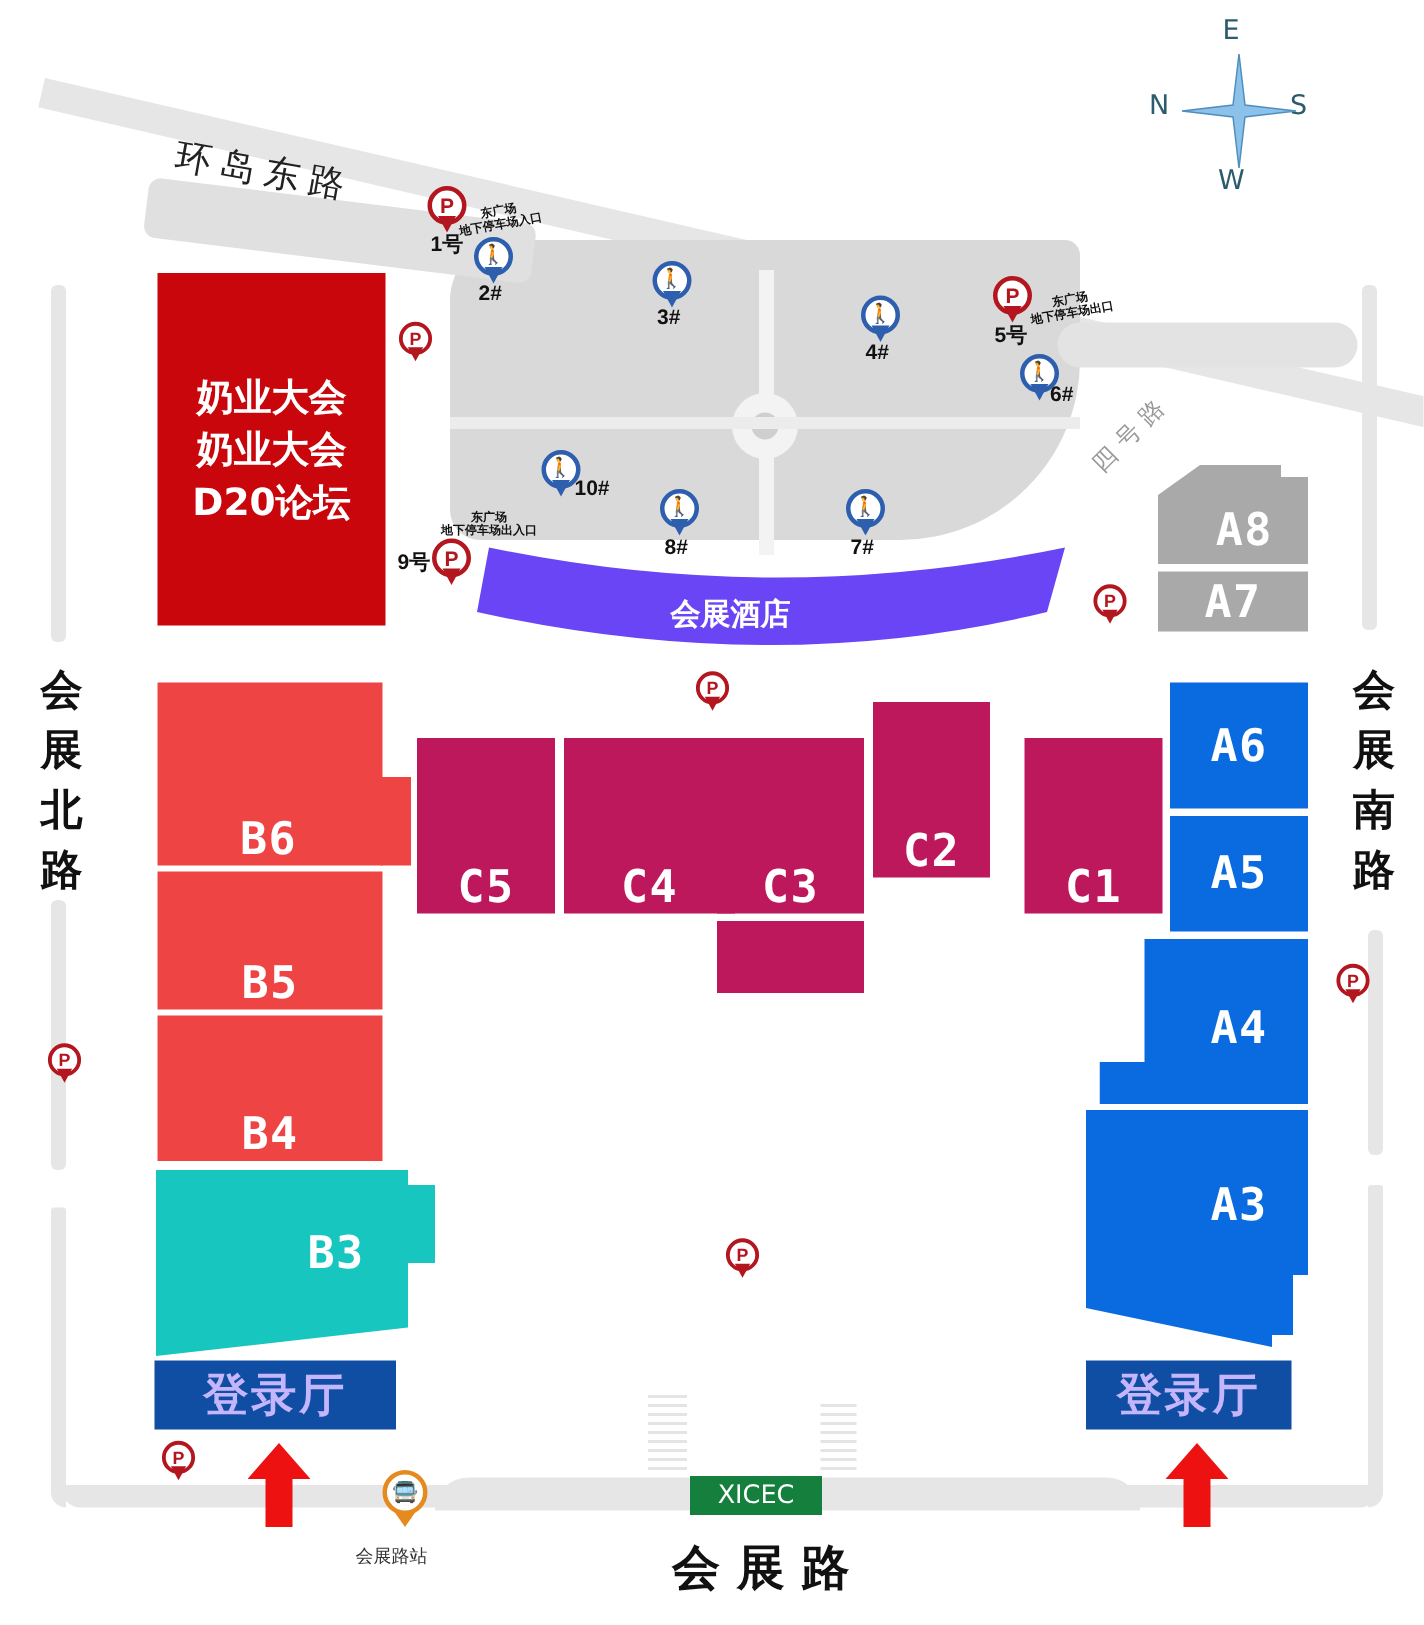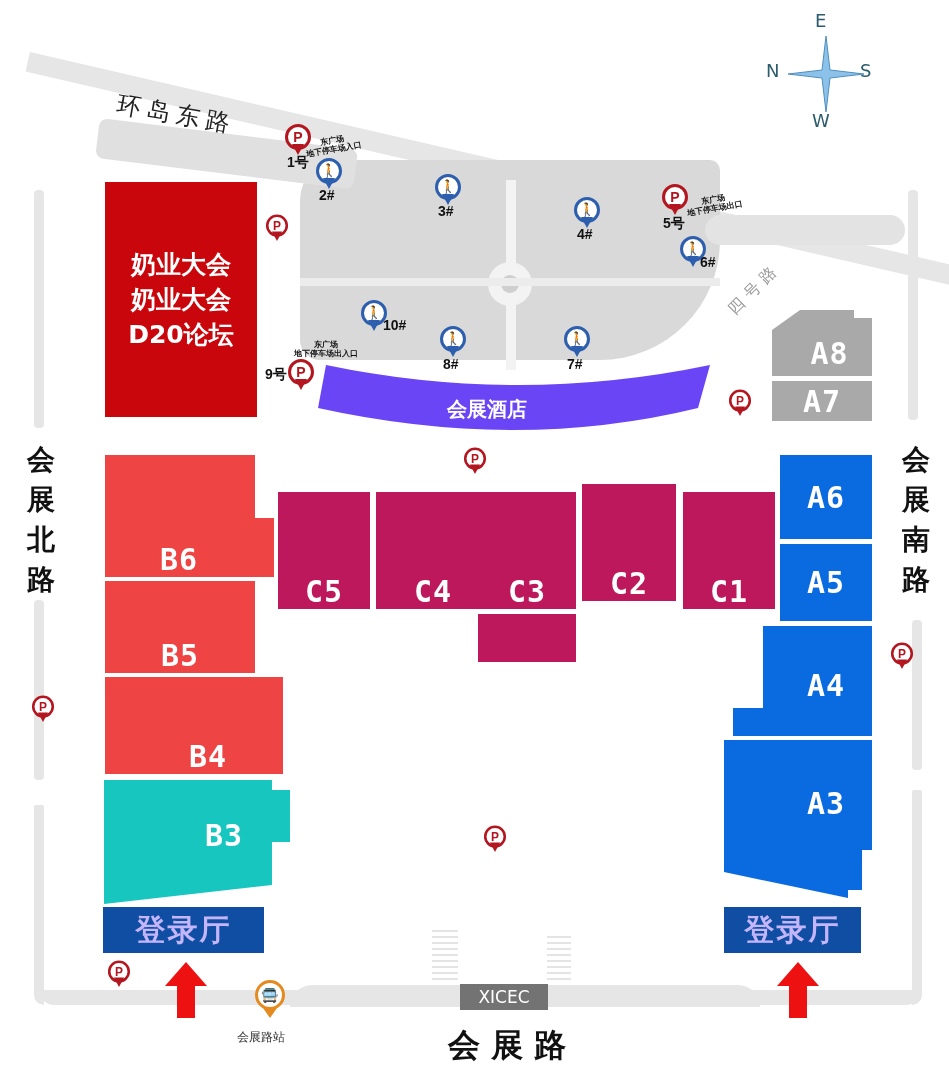--- a/index.html
+++ b/index.html
@@ -80,41 +80,41 @@
 </svg>
 <div class="abs" style="left:447px;top:396px;font-size:20px;font-weight:bold;color:#fff;">会展酒店</div>
 
 <div class="hall teal" style="left:105px;top:455px;width:150px;height:122px;justify-content:flex-start;padding-left:55px;box-sizing:border-box;">
     <span>B6</span>
   </div>
 <div class="abs teal" style="left:254px;top:518px;width:20px;height:59px;"></div>
 <div class="hall teal" style="left:105px;top:581px;width:150px;height:92px;">
     <span>B5</span>
   </div>
-<div class="hall teal" style="left:105px;top:677px;width:150px;height:97px;padding-left:28px;">
+<div class="hall teal" style="left:105px;top:677px;width:150px;height:97px;">
     <span>B4</span>
   </div>
 <svg class="abs" style="left:104px;top:780px;" width="190" height="125" viewBox="0 0 190 125">
   <polygon points="0,0 168,0 168,10 186,10 186,62 168,62 168,105 0,124" fill="#18c6c0"></polygon>
 </svg>
 <div class="hall" style="left:105px;top:800px;width:150px;height:70px;padding-left:44px;">
     <span>B3</span>
   </div>
 
 <div class="hall orange" style="left:278px;top:492px;width:92px;height:117px;">
     <span>C5</span>
   </div>
 <div class="hall orange" style="left:376px;top:492px;width:114px;height:117px;">
     <span>C4</span>
   </div>
 <div class="hall orange" style="left:478px;top:492px;width:98px;height:117px;">
     <span>C3</span>
   </div>
 <div class="abs orange" style="left:478px;top:614px;width:98px;height:48px;"></div>
-<div class="hall orange" style="left:582px;top:484px;width:94px;height:117px;">
+<div class="hall orange" style="left:582px;top:468px;width:78px;height:117px;">
     <span>C2</span>
   </div>
 <div class="hall orange" style="left:683px;top:492px;width:92px;height:117px;">
     <span>C1</span>
   </div>
 
 <svg class="abs" style="left:772px;top:310px;" width="100" height="66" viewBox="0 0 100 66">
   <polygon points="28,0 82,0 82,8 100,8 100,66 0,66 0,20" fill="#a9a9a9"></polygon>
 </svg>
 <div class="hall" style="left:772px;top:330px;width:115px;height:46px;padding-left:0;">
@@ -145,21 +145,21 @@
 <div class="lobby" style="left:103px;top:907px;width:161px;height:46px;">登录厅</div>
 <div class="lobby" style="left:724px;top:907px;width:137px;height:46px;">登录厅</div>
 
 <svg class="abs" style="left:165px;top:962px;" width="42" height="56" viewBox="0 0 42 56">
     <polygon points="21,0 42,24 30,24 30,56 12,56 12,24 0,24" fill="#ee1111"></polygon>
   </svg>
 <svg class="abs" style="left:777px;top:962px;" width="42" height="56" viewBox="0 0 42 56">
     <polygon points="21,0 42,24 30,24 30,56 12,56 12,24 0,24" fill="#ee1111"></polygon>
   </svg>
 
-<div class="abs" style="left:460px;top:984px;width:88px;height:26px;background:#737373;color:#fff;font-size:17px;text-align:center;line-height:26px;">XICEC</div>
+<div class="abs" style="left:460px;top:984px;width:88px;height:26px;background:#15803d;color:#fff;font-size:17px;text-align:center;line-height:26px;">XICEC</div>
 <div class="abs" style="left:432px;top:930px;width:26px;height:50px;background:repeating-linear-gradient(#e4e4e4 0 2px,#fff 2px 6px);"></div>
 <div class="abs" style="left:547px;top:936px;width:24px;height:44px;background:repeating-linear-gradient(#e4e4e4 0 2px,#fff 2px 6px);"></div>
 
 <div class="abs" style="left:255px;top:980px;width:30px;height:42px;">
   <div class="abs" style="left:0;top:0;width:24px;height:24px;border:3px solid #e58a1f;border-radius:50%;background:#fff;color:#e58a1f;font-size:14px;text-align:center;line-height:24px;">🚍</div>
   <div class="abs" style="left:8px;top:28px;width:0;height:0;border-left:7px solid transparent;border-right:7px solid transparent;border-top:10px solid #e58a1f;"></div>
 </div>
 <div class="abs" style="left:237px;top:1029px;font-size:12px;color:#333;">会展路站</div>
 
 <div class="pin" style="left:285px;top:124px;">

